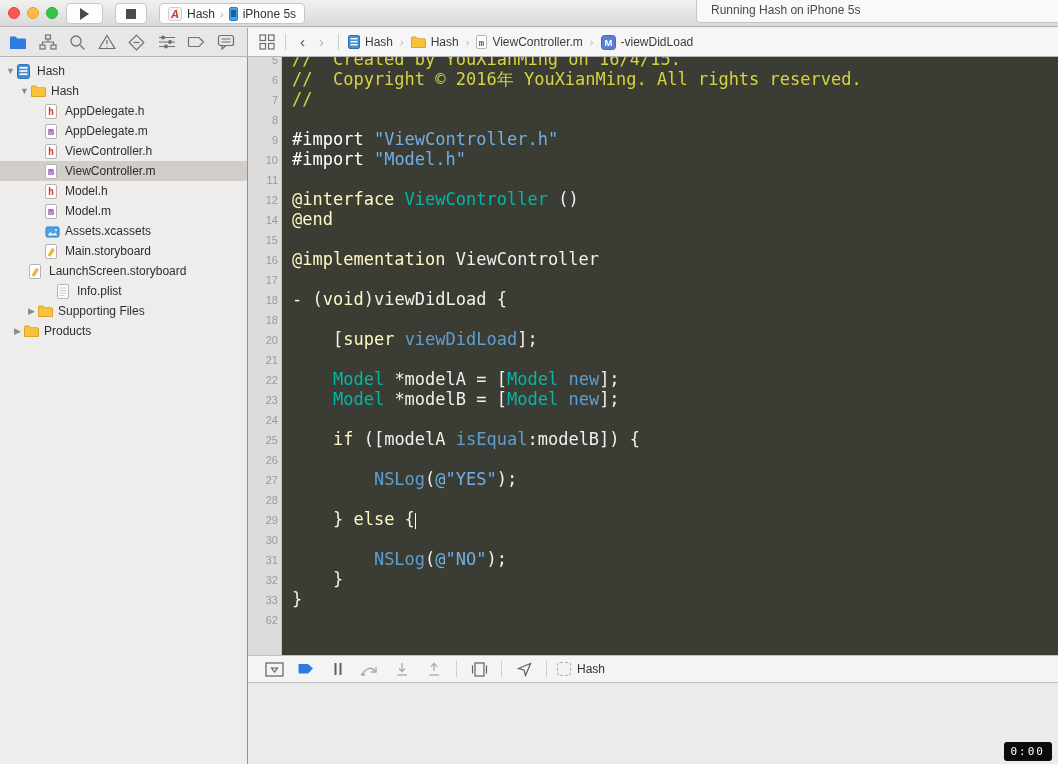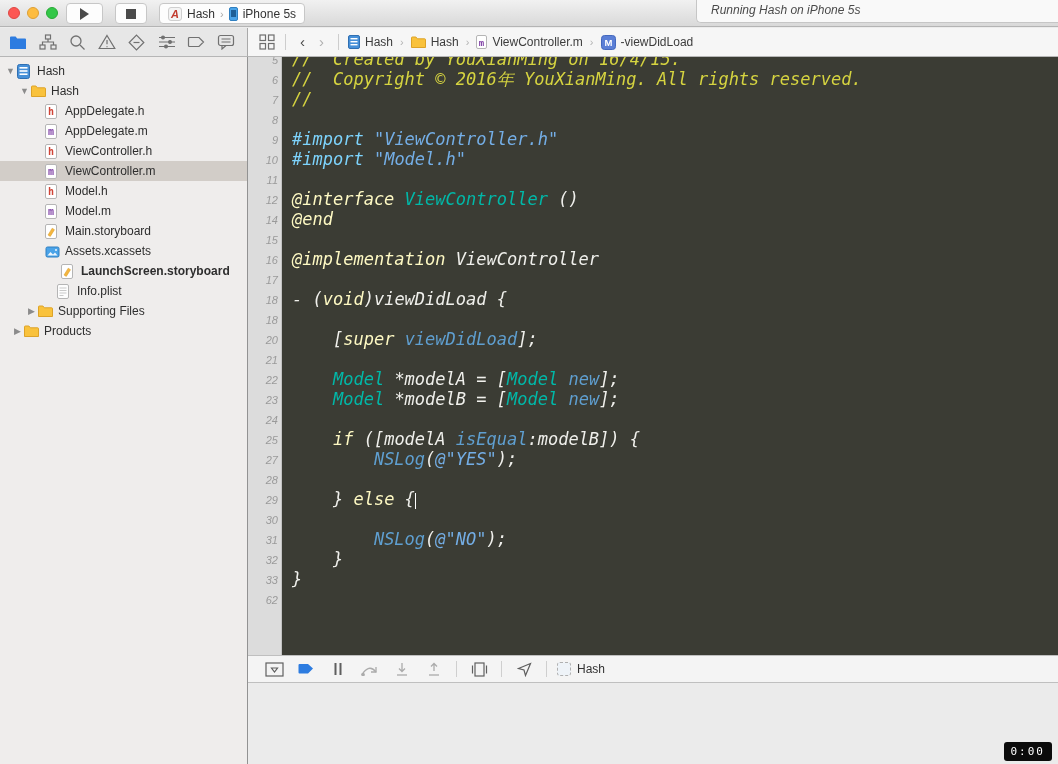--- a/index.html
+++ b/index.html
@@ -23,21 +23,21 @@
   .stop-glyph { width:10px; height:10px; background:#4a4a4a; }
   .scheme { position:absolute; left:159px; top:3px; height:21px; background:#fdfdfd; border:1px solid #c7c7c7;
     border-radius:4px; display:flex; align-items:center; padding:0 8px; gap:5px; font-size:12px; color:#333; }
   .scheme .sep { color:#a8a8a8; font-size:11px; }
   .xcode-a { width:14px; height:14px; border-radius:3px; background:#f4f4f4; border:1px solid #cfcfcf;
     color:#c23b2e; font-size:11px; font-weight:bold; line-height:13px; text-align:center; font-style:italic; }
   .phone-ic { width:9px; height:14px; background:#4aa3e8; border:1px solid #2f7fc0; border-radius:2px; position:relative; }
   .phone-ic::after { content:""; position:absolute; left:1px; top:2px; right:1px; bottom:3px; background:#1d5f97; }
   .status-box { position:absolute; left:696px; top:0; width:362px; height:23px; background:#f9f9f9;
     border:1px solid #c6c6c6; border-right:none; border-top:none; border-radius:0 0 0 5px;
-    font-size:12px; color:#4a4a4a; line-height:21px; padding-left:14px;font-style:italic; }
+    font-size:12px; color:#4a4a4a; line-height:21px; padding-left:14px; }
 
   
   .navselect { position:absolute; left:0; top:28px; width:248px; height:29px; background:#e7e7e7;
     border-bottom:1px solid #b6b6b6; border-right:1px solid #a9a9a9; display:flex; align-items:center;
     justify-content:space-between; padding:0 10px 0 7px; }
   .nav-ic { width:22px; height:20px; display:flex; align-items:center; justify-content:center; }
   .jumpbar { position:absolute; left:248px; top:28px; width:810px; height:29px; background:#f6f6f6;
     border-bottom:1px solid #b6b6b6; display:flex; align-items:center; padding-left:8px; font-size:12px; color:#3c3c3c; }
   .jumpbar .vdiv { width:1px; height:16px; background:#cdcdcd; margin:0 7px; }
   .jumpbar .chev { font-size:15px; color:#4a4a4a; padding:0 7px; line-height:14px; }
@@ -51,26 +51,26 @@
   .srow { height:20px; display:flex; align-items:center; white-space:nowrap; }
   .srow.sel { background:#d2cdc8; }
   .disc { width:13px; font-size:9px; color:#8b8b8b; text-align:center; flex:none; }
   .sicon { width:18px; display:flex; align-items:center; flex:none; }
   .slabel { margin-left:2px; }
 
   
   .editor { position:absolute; left:248px; top:57px; width:810px; height:598px; background:#3b3c34; overflow:hidden; }
   .gutterbg { position:absolute; left:0; top:0; width:34px; height:598px; background:#dcdcdc; border-right:1px solid #c2c2c2; }
   .codelines { position:absolute; left:0; top:-8px; width:810px;
-    font-family:"DejaVu Sans Mono", monospace; font-size:17px; line-height:20px;font-style:italic; }
+    font-family:"DejaVu Sans Mono", monospace; font-size:17px; line-height:20px; }
   .cl { height:20px; white-space:pre; }
   .ln { display:inline-block; width:30px; text-align:right; padding-right:0;
     font-family:"Liberation Sans", sans-serif; font-size:11px; color:#9a9a9a; vertical-align:middle; }
   .ct { padding-left:14px; }
-  .tk-com { color:#d6d440; } .tk-pre { color:#7dd3fc; } .tk-str { color:#74aee6; }
+  .tk-com { color:#d6d440; } .tk-pre { color:#ffffff; } .tk-str { color:#74aee6; }
   .tk-kw  { color:#fef9c3; } .tk-cls { color:#00b8a8; } .tk-fn  { color:#5f9fd0; }
   .tk-pl  { color:#f0f0ec; }
   .cur { display:inline-block; width:1px; height:16px; background:#ffffff; vertical-align:text-bottom; }
 
   
   .debugbar { position:absolute; left:248px; top:655px; width:810px; height:28px; background:#f4f4f4;
     border-top:1px solid #bfbfbf; border-bottom:1px solid #bfbfbf; display:flex; align-items:center;
     padding-left:10px; gap:0; font-size:12px; color:#333; }
   .db-ic { width:32px; display:flex; align-items:center; justify-content:center; }
   .db-div { width:1px; height:16px; background:#cfcfcf; margin:0 6px; }
@@ -291,39 +291,39 @@
           <svg width="12" height="15" viewBox="0 0 12 15">
             <rect x="0.5" y="0.5" width="11" height="14" rx="1.5" fill="#fff" stroke="#b5b5b5"></rect>
             <text x="6" y="11" font-size="10" font-family="DejaVu Sans Mono, monospace" fill="#8346a8" text-anchor="middle" font-weight="bold">m</text>
           </svg>
         </span>
         <span class="slabel">Model.m</span>
       </div>
       <div class="srow" style="padding-left: 32px;">
         <span class="disc"></span>
         <span class="sicon">
-          <svg width="12" height="15" viewBox="0 0 12 15">
-            <rect x="0.5" y="0.5" width="11" height="14" rx="1.5" fill="#fff" stroke="#b5b5b5"></rect>
-            <path d="M3 11 L7.2 4.2 l2.3 1.5 L5.3 12.4 z" fill="#f4b63f" stroke="#d99b27" stroke-width="0.5"></path>
-          </svg>
-        </span>
-        <span class="slabel">Main.storyboard</span>
-      </div>
-      <div class="srow" style="padding-left: 32px;">
-        <span class="disc"></span>
-        <span class="sicon">
           <svg width="15" height="13" viewBox="0 0 15 13">
             <rect x="1" y="2" width="13" height="10" rx="1.5" fill="#4aa3e8" stroke="#2f7fc0"></rect>
             <path d="M2.5 10.5 l3-3.5 2.5 2.5 2-2 2.5 3z" fill="#fff" opacity=".9"></path>
             <circle cx="11" cy="5" r="1" fill="#fff" opacity=".9"></circle>
           </svg>
         </span>
         <span class="slabel">Assets.xcassets</span>
       </div>
-      <div class="srow" style="padding-left: 48px; font-weight: bold;">
+      <div class="srow" style="padding-left: 32px;">
+        <span class="disc"></span>
+        <span class="sicon">
+          <svg width="12" height="15" viewBox="0 0 12 15">
+            <rect x="0.5" y="0.5" width="11" height="14" rx="1.5" fill="#fff" stroke="#b5b5b5"></rect>
+            <path d="M3 11 L7.2 4.2 l2.3 1.5 L5.3 12.4 z" fill="#f4b63f" stroke="#d99b27" stroke-width="0.5"></path>
+          </svg>
+        </span>
+        <span class="slabel">Main.storyboard</span>
+      </div>
+      <div class="srow" style="padding-left: 16px;">
         <span class="disc"></span>
         <span class="sicon">
           <svg width="12" height="15" viewBox="0 0 12 15">
             <rect x="0.5" y="0.5" width="11" height="14" rx="1.5" fill="#fff" stroke="#b5b5b5"></rect>
             <path d="M3 11 L7.2 4.2 l2.3 1.5 L5.3 12.4 z" fill="#f4b63f" stroke="#d99b27" stroke-width="0.5"></path>
           </svg>
         </span>
         <span class="slabel">LaunchScreen.storyboard</span>
       </div>
       <div class="srow" style="padding-left: 44px;">
@@ -372,20 +372,21 @@
         <div class="cl"><span class="ln">16</span><span class="ct"><span class="tk-kw">@implementation</span><span class="tk-pl"> ViewController</span></span></div>
         <div class="cl"><span class="ln">17</span><span class="ct"></span></div>
         <div class="cl"><span class="ln">18</span><span class="ct"><span class="tk-pl">- (</span><span class="tk-kw">void</span><span class="tk-pl">)viewDidLoad {</span></span></div>
         <div class="cl"><span class="ln">18</span><span class="ct"></span></div>
         <div class="cl"><span class="ln">20</span><span class="ct"><span class="tk-pl">    [</span><span class="tk-kw">super</span><span class="tk-pl"> </span><span class="tk-fn">viewDidLoad</span><span class="tk-pl">];</span></span></div>
         <div class="cl"><span class="ln">21</span><span class="ct"></span></div>
         <div class="cl"><span class="ln">22</span><span class="ct"><span class="tk-pl">    </span><span class="tk-cls">Model</span><span class="tk-pl"> *modelA = [</span><span class="tk-cls">Model</span><span class="tk-pl"> </span><span class="tk-fn">new</span><span class="tk-pl">];</span></span></div>
         <div class="cl"><span class="ln">23</span><span class="ct"><span class="tk-pl">    </span><span class="tk-cls">Model</span><span class="tk-pl"> *modelB = [</span><span class="tk-cls">Model</span><span class="tk-pl"> </span><span class="tk-fn">new</span><span class="tk-pl">];</span></span></div>
         <div class="cl"><span class="ln">24</span><span class="ct"></span></div>
         <div class="cl"><span class="ln">25</span><span class="ct"><span class="tk-pl">    </span><span class="tk-kw">if</span><span class="tk-pl"> ([modelA </span><span class="tk-fn">isEqual</span><span class="tk-pl">:modelB]) {</span></span></div>
+        <div class="cl"><span class="ln">26</span><span class="ct"></span></div>
         <div class="cl"><span class="ln">27</span><span class="ct"><span class="tk-pl">        </span><span class="tk-fn">NSLog</span><span class="tk-pl">(</span><span class="tk-str">@"YES"</span><span class="tk-pl">);</span></span></div>
         <div class="cl"><span class="ln">28</span><span class="ct"></span></div>
         <div class="cl"><span class="ln">29</span><span class="ct"><span class="tk-pl">    } </span><span class="tk-kw">else</span><span class="tk-pl"> {</span><span class="cur"></span></span></div>
         <div class="cl"><span class="ln">30</span><span class="ct"></span></div>
         <div class="cl"><span class="ln">31</span><span class="ct"><span class="tk-pl">        </span><span class="tk-fn">NSLog</span><span class="tk-pl">(</span><span class="tk-str">@"NO"</span><span class="tk-pl">);</span></span></div>
         <div class="cl"><span class="ln">32</span><span class="ct"><span class="tk-pl">    }</span></span></div>
         <div class="cl"><span class="ln">33</span><span class="ct"><span class="tk-pl">}</span></span></div>
         <div class="cl"><span class="ln">62</span><span class="ct"></span></div>
       </div>
   </div>

